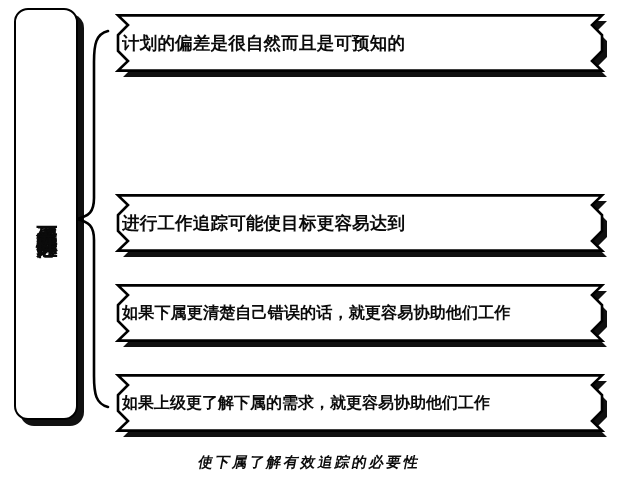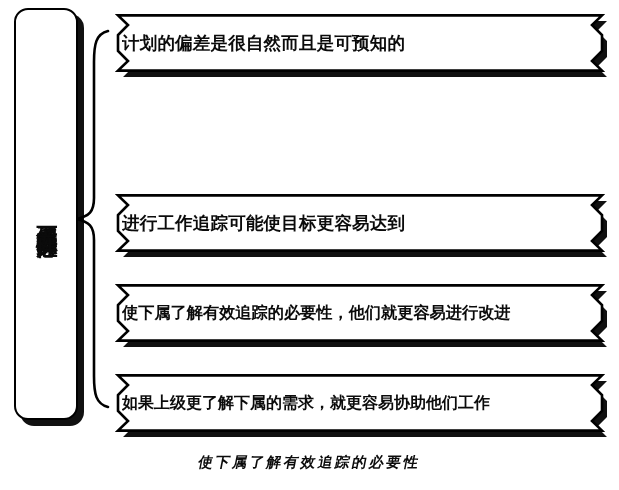--- a/index.html
+++ b/index.html
@@ -159,21 +159,21 @@
   </div>
 
   <div class="row-wrap" style="top:284px">
     <div class="rowbox">
       <svg class="shadow" viewBox="0 0 512 58" preserveAspectRatio="none">
         <path d="M14 1 L498 1 L488 11 L498 21 L498 37 L488 47 L498 57 L14 57 L24 47 L14 37 L14 21 L24 11 Z" fill="#111111"></path>
       </svg>
       <svg class="face" viewBox="0 0 512 58" preserveAspectRatio="none">
         <path d="M14 1.4 L498 1.4 L488 11 L498 21 L498 37 L488 47 L498 56.6 L14 56.6 L24 47 L14 37 L14 21 L24 11 Z" fill="#ffffff" stroke="#000000" stroke-width="2.6" stroke-linejoin="miter"></path>
       </svg>
-      <div class="label" style="font-size:16.2px;letter-spacing:0">使下属了解有效追踪的必要性，他们就更容易进行改进</div>
+      <div class="label" style="font-size:16.2px;letter-spacing:0">如果下属更清楚自己错误的话，就更容易协助他们工作</div>
     </div>
   </div>
 
   <div class="row-wrap" style="top:374px">
     <div class="rowbox">
       <svg class="shadow" viewBox="0 0 512 58" preserveAspectRatio="none">
         <path d="M14 1 L498 1 L488 11 L498 21 L498 37 L488 47 L498 57 L14 57 L24 47 L14 37 L14 21 L24 11 Z" fill="#111111"></path>
       </svg>
       <svg class="face" viewBox="0 0 512 58" preserveAspectRatio="none">
         <path d="M14 1.4 L498 1.4 L488 11 L498 21 L498 37 L488 47 L498 56.6 L14 56.6 L24 47 L14 37 L14 21 L24 11 Z" fill="#ffffff" stroke="#000000" stroke-width="2.6" stroke-linejoin="miter"></path>

